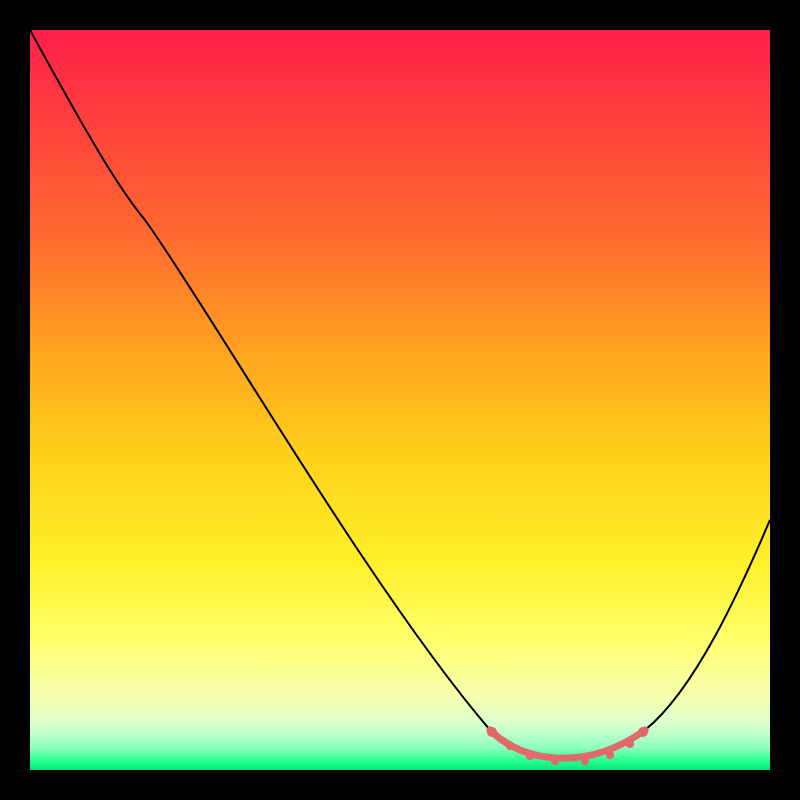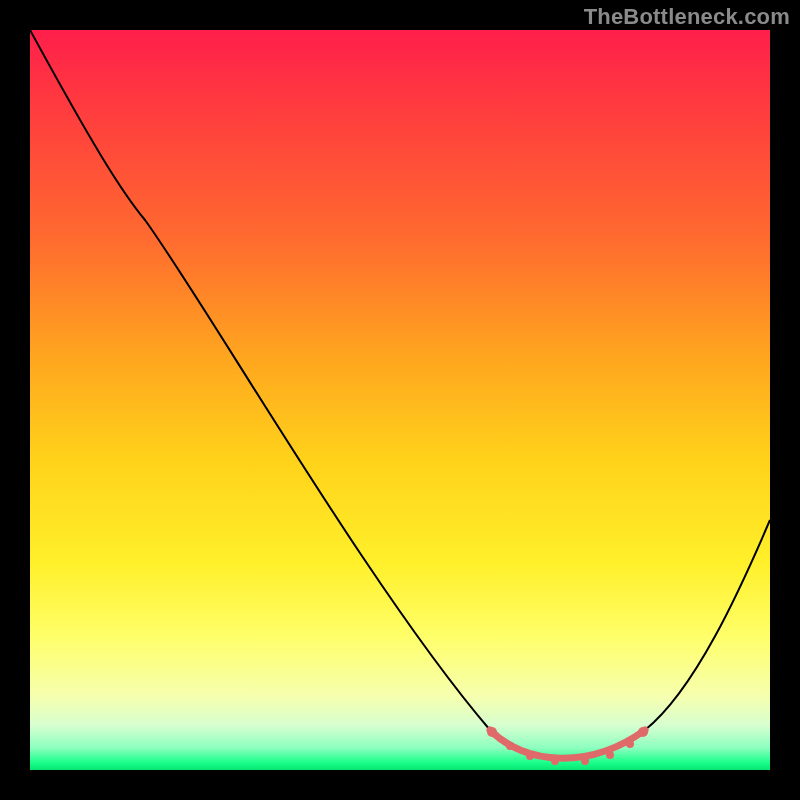--- a/index.html
+++ b/index.html
@@ -66,21 +66,20 @@
     stroke-width: 7;
     stroke-linecap: round;
   }
   .curve circle.dot {
     fill: #e06a6a;
   }
 </style>
 </head>
 <body>
 <div class="frame">
-  <div class="watermark">TheBottleneck.com</div>
   <div class="plot">
     <svg class="curve" viewBox="0 0 740 740">
 
       <path class="main" d="M 0 0
            C 60 110, 90 160, 115 190
            C 180 280, 340 560, 460 700
            C 495 735, 560 740, 615 700
            C 665 660, 710 560, 740 490"></path>
 
       <path class="bottom-seg" d="M 460 700

